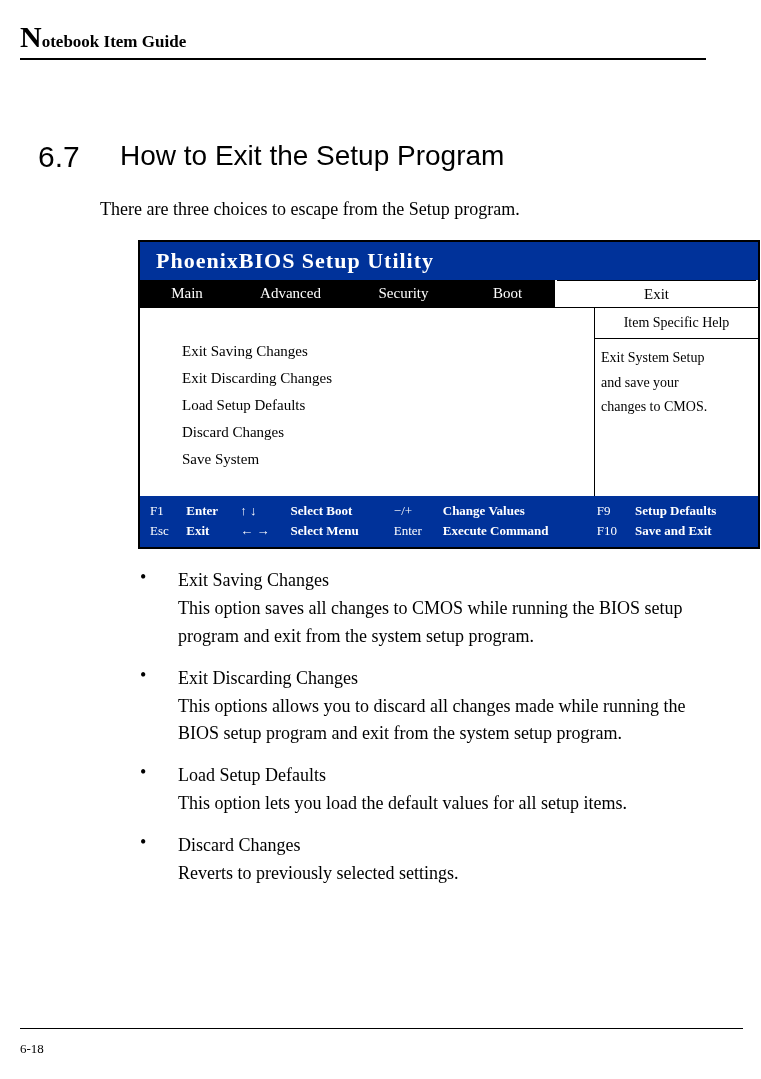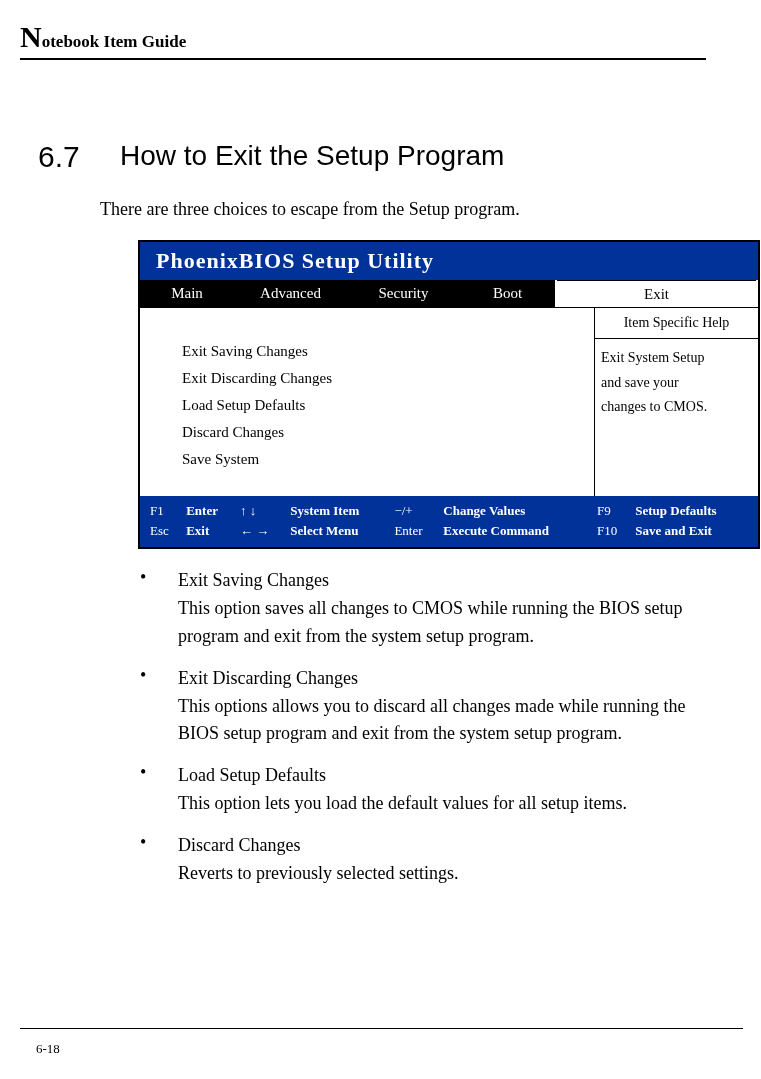--- a/index.html
+++ b/index.html
@@ -164,21 +164,20 @@
     right: 18px;
     bottom: 50px;
     border-top: 1.5px solid #000;
   }
   .page-num {
     position: absolute;
     left: 20px;
     bottom: 22px;
     font-size: 13px;
     font-family: "Times New Roman", serif;
-    margin-left: 16px;
   }
 </style>
 </head>
 <body>
 
 <div class="page">
   <div class="header-title">
     <span class="big-n">N</span><span>otebook Item Guide</span>
   </div>
   <div class="header-rule"></div>
@@ -218,21 +217,21 @@
         </div>
       </div>
     </div>
     <div class="bios-footer">
       <table>
         <tbody>
             <tr>
           <td class="k">F1</td>
           <td class="l">Enter</td>
           <td class="k">↑ ↓</td>
-          <td class="l">System Item</td>
+          <td class="l">Select Boot</td>
           <td class="k">−/+</td>
           <td class="l">Change Values</td>
           <td class="k">F9</td>
           <td class="l">Setup Defaults</td>
         </tr>
         <tr>
           <td class="k">Esc</td>
           <td class="l">Exit</td>
           <td class="k">← →</td>
           <td class="l">Select Menu</td>

